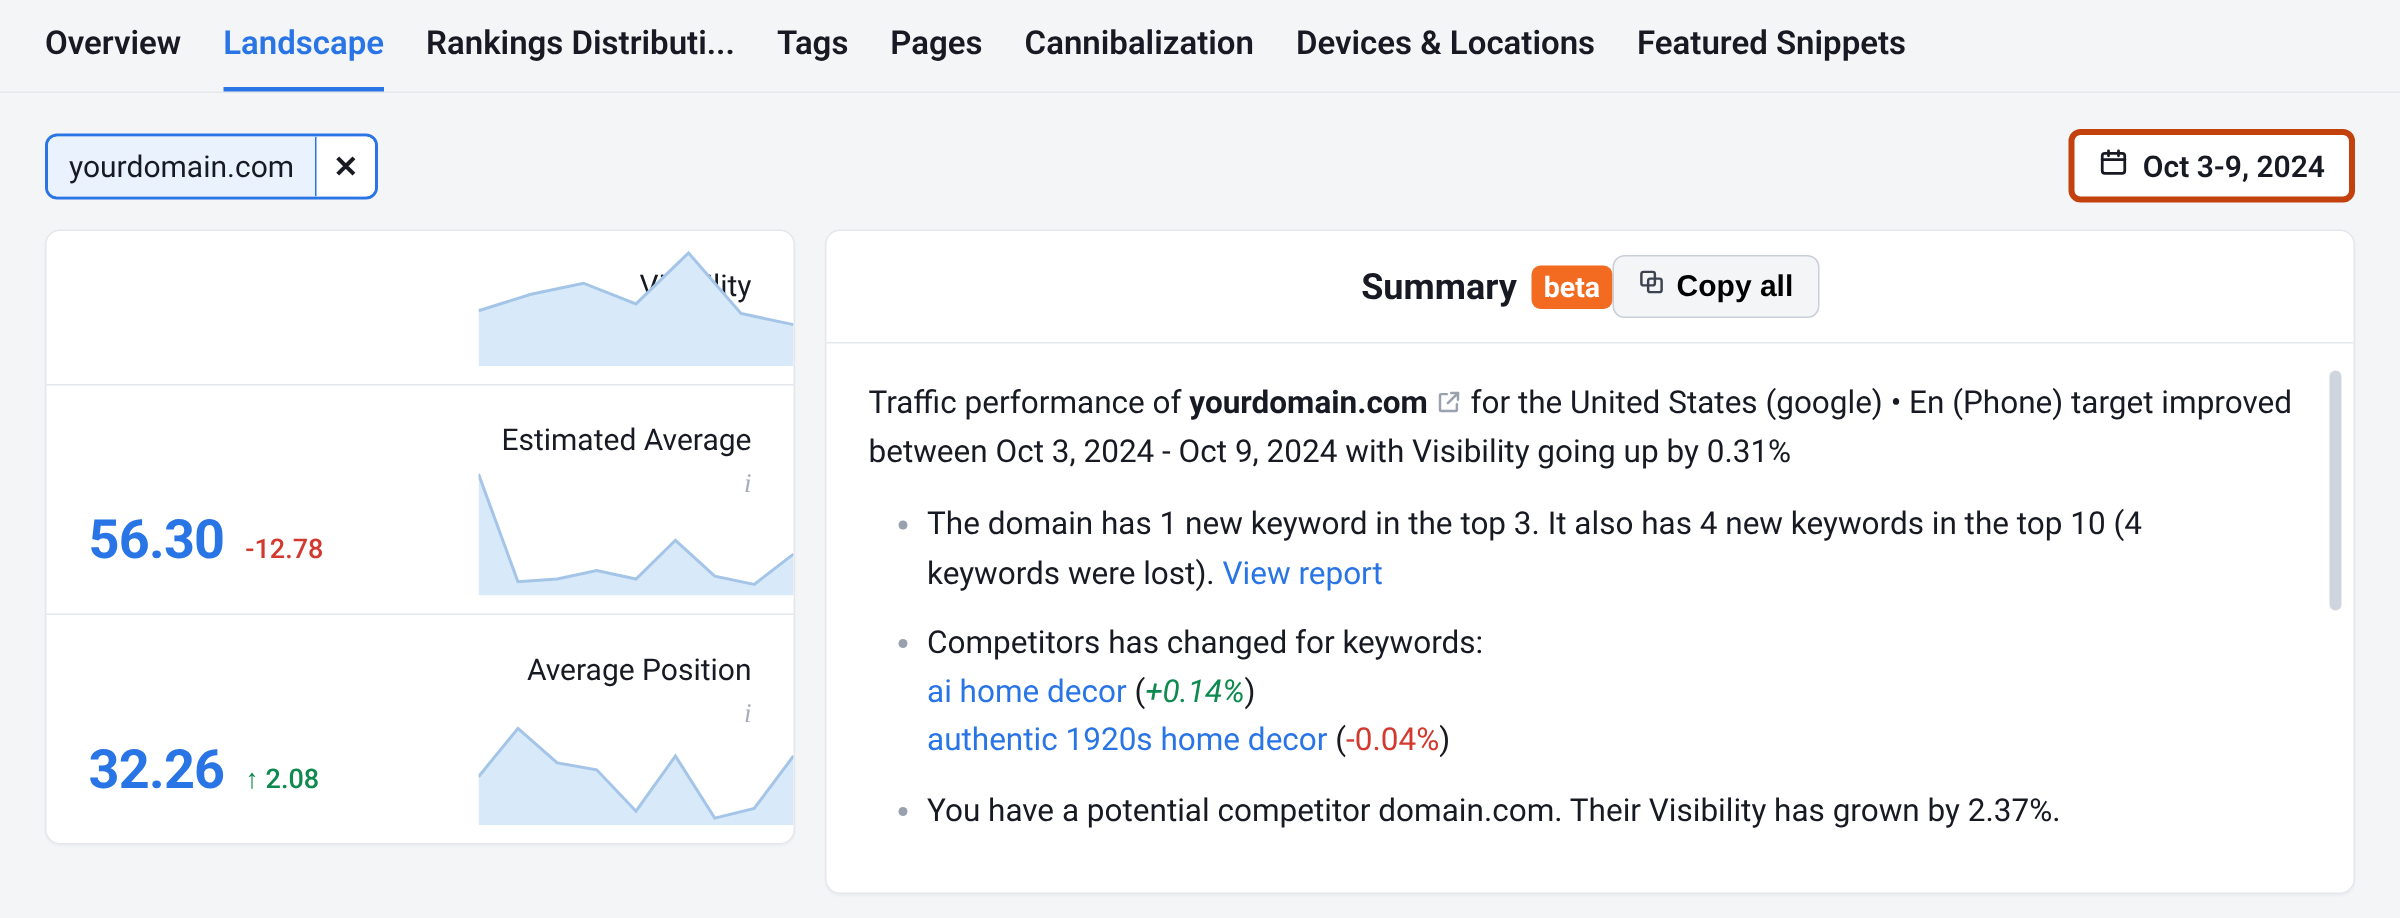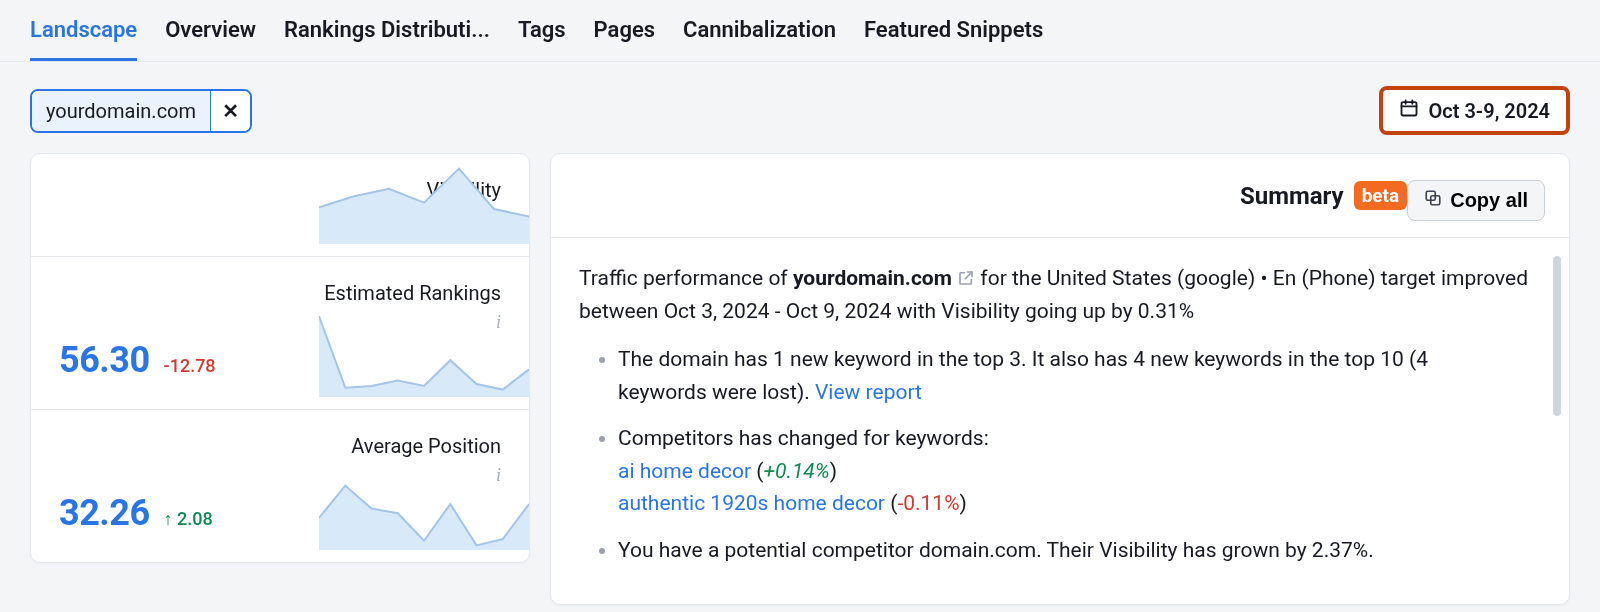--- a/index.html
+++ b/index.html
@@ -153,21 +153,21 @@
     right: 0;
     bottom: 12px;
     width: 210px;
     height: 92px;
   }
   .spark svg { width: 100%; height: 100%; display: block; }
   
   .summary-header {
     display: flex;
     align-items: center;
-    justify-content: flex-end;
+    justify-content: center;
     padding: 16px 24px;
     border-bottom: 1px solid var(--border);
   }
   .summary-title {
     display: flex;
     align-items: center;
     gap: 10px;
     font-size: 24px;
     font-weight: 700;
   }
@@ -184,21 +184,20 @@
     display: inline-flex;
     align-items: center;
     gap: 8px;
     border: 1px solid #c9cfd8;
     background: #f4f5f7;
     border-radius: 8px;
     padding: 8px 16px;
     font-size: 20px;
     font-weight: 600;
     cursor: pointer;
-    margin-top: 10px;
   }
   .summary-body {
     position: relative;
     padding: 24px 38px 24px 28px;
     line-height: 1.55;
     font-size: 21px;
   }
   .summary-body .scroll-track {
     position: absolute;
     right: 8px;
@@ -215,26 +214,27 @@
   .link { color: var(--blue-bright); cursor: pointer; }
   .kw { color: var(--blue-bright); }
   .pos { color: var(--green); font-style: italic; }
   .neg { color: var(--red); }
   .ext-icon svg { vertical-align: -2px; }
 </style>
 </head>
 <body>
 
 <nav class="tabbar" id="tabbar">
+    <div class="tab">Overview</div>
     <div class="tab active">Landscape</div>
-    <div class="tab">Overview</div>
     <div class="tab">Rankings Distributi...</div>
     <div class="tab">Tags</div>
     <div class="tab">Pages</div>
     <div class="tab">Cannibalization</div>
+    <div class="tab">Devices &amp; Locations</div>
     <div class="tab">Featured Snippets</div>
   </nav>
 
 <div class="filter-row">
   <div class="domain-chip">
     <span class="chip-label">yourdomain.com</span>
     <span class="chip-close">✕</span>
   </div>
   <div class="date-chip">
     <span>
@@ -258,21 +258,21 @@
           </div>
           <div class="spark">
             <svg viewBox="0 0 210 92" preserveAspectRatio="none">
               <path d="M0.0 55.2 L35.0 44.2 L70.0 36.8 L105.0 50.6 L140.0 16.6 L175.0 57.0 L210.0 64.4 L210 92 L0 92 Z" fill="var(--spark-fill)"></path>
               <path d="M0.0 55.2 L35.0 44.2 L70.0 36.8 L105.0 50.6 L140.0 16.6 L175.0 57.0 L210.0 64.4 " fill="none" stroke="var(--spark-stroke)" stroke-width="2"></path>
             </svg>
           </div>
         </div>
         <div class="metric">
           <div class="metric-label">
-            <span>Estimated Rankings</span>
+            <span>Estimated Average</span>
             <span class="info-icon">i</span>
           </div>
           <div class="metric-value-row">
             <span class="metric-value">56.30</span>
             <span class="delta down">-12.78</span>
           </div>
           <div class="spark">
             <svg viewBox="0 0 210 92" preserveAspectRatio="none">
               <path d="M0.0 11.0 L26.3 82.8 L52.5 81.0 L78.8 75.4 L105.0 81.0 L131.3 55.2 L157.5 79.1 L183.8 84.6 L210.0 64.4 L210 92 L0 92 Z" fill="var(--spark-fill)"></path>
               <path d="M0.0 11.0 L26.3 82.8 L52.5 81.0 L78.8 75.4 L105.0 81.0 L131.3 55.2 L157.5 79.1 L183.8 84.6 L210.0 64.4 " fill="none" stroke="var(--spark-stroke)" stroke-width="2"></path>
@@ -329,21 +329,21 @@
         </p>
         <ul>
           <li>
             <span>The domain has 1 new keyword in the top 3. It also has 4 new keywords in the top 10 (4 keywords were lost). </span><span class="link">View report</span>
           </li>
           <li>
             <span>Competitors has changed for keywords:</span><br>
             <span class="kw">ai home decor</span>
             (<span class="pos">+0.14%</span>)<br>
             <span class="kw">authentic 1920s home decor</span>
-            (<span class="neg">-0.11%</span>)
+            (<span class="neg">-0.04%</span>)
           </li>
           <li>
             <span>You have a potential competitor domain.com. Their Visibility has grown by 2.37%.</span>
           </li>
         </ul>
       </div>
     </div>
   </div>
 </div>
 

